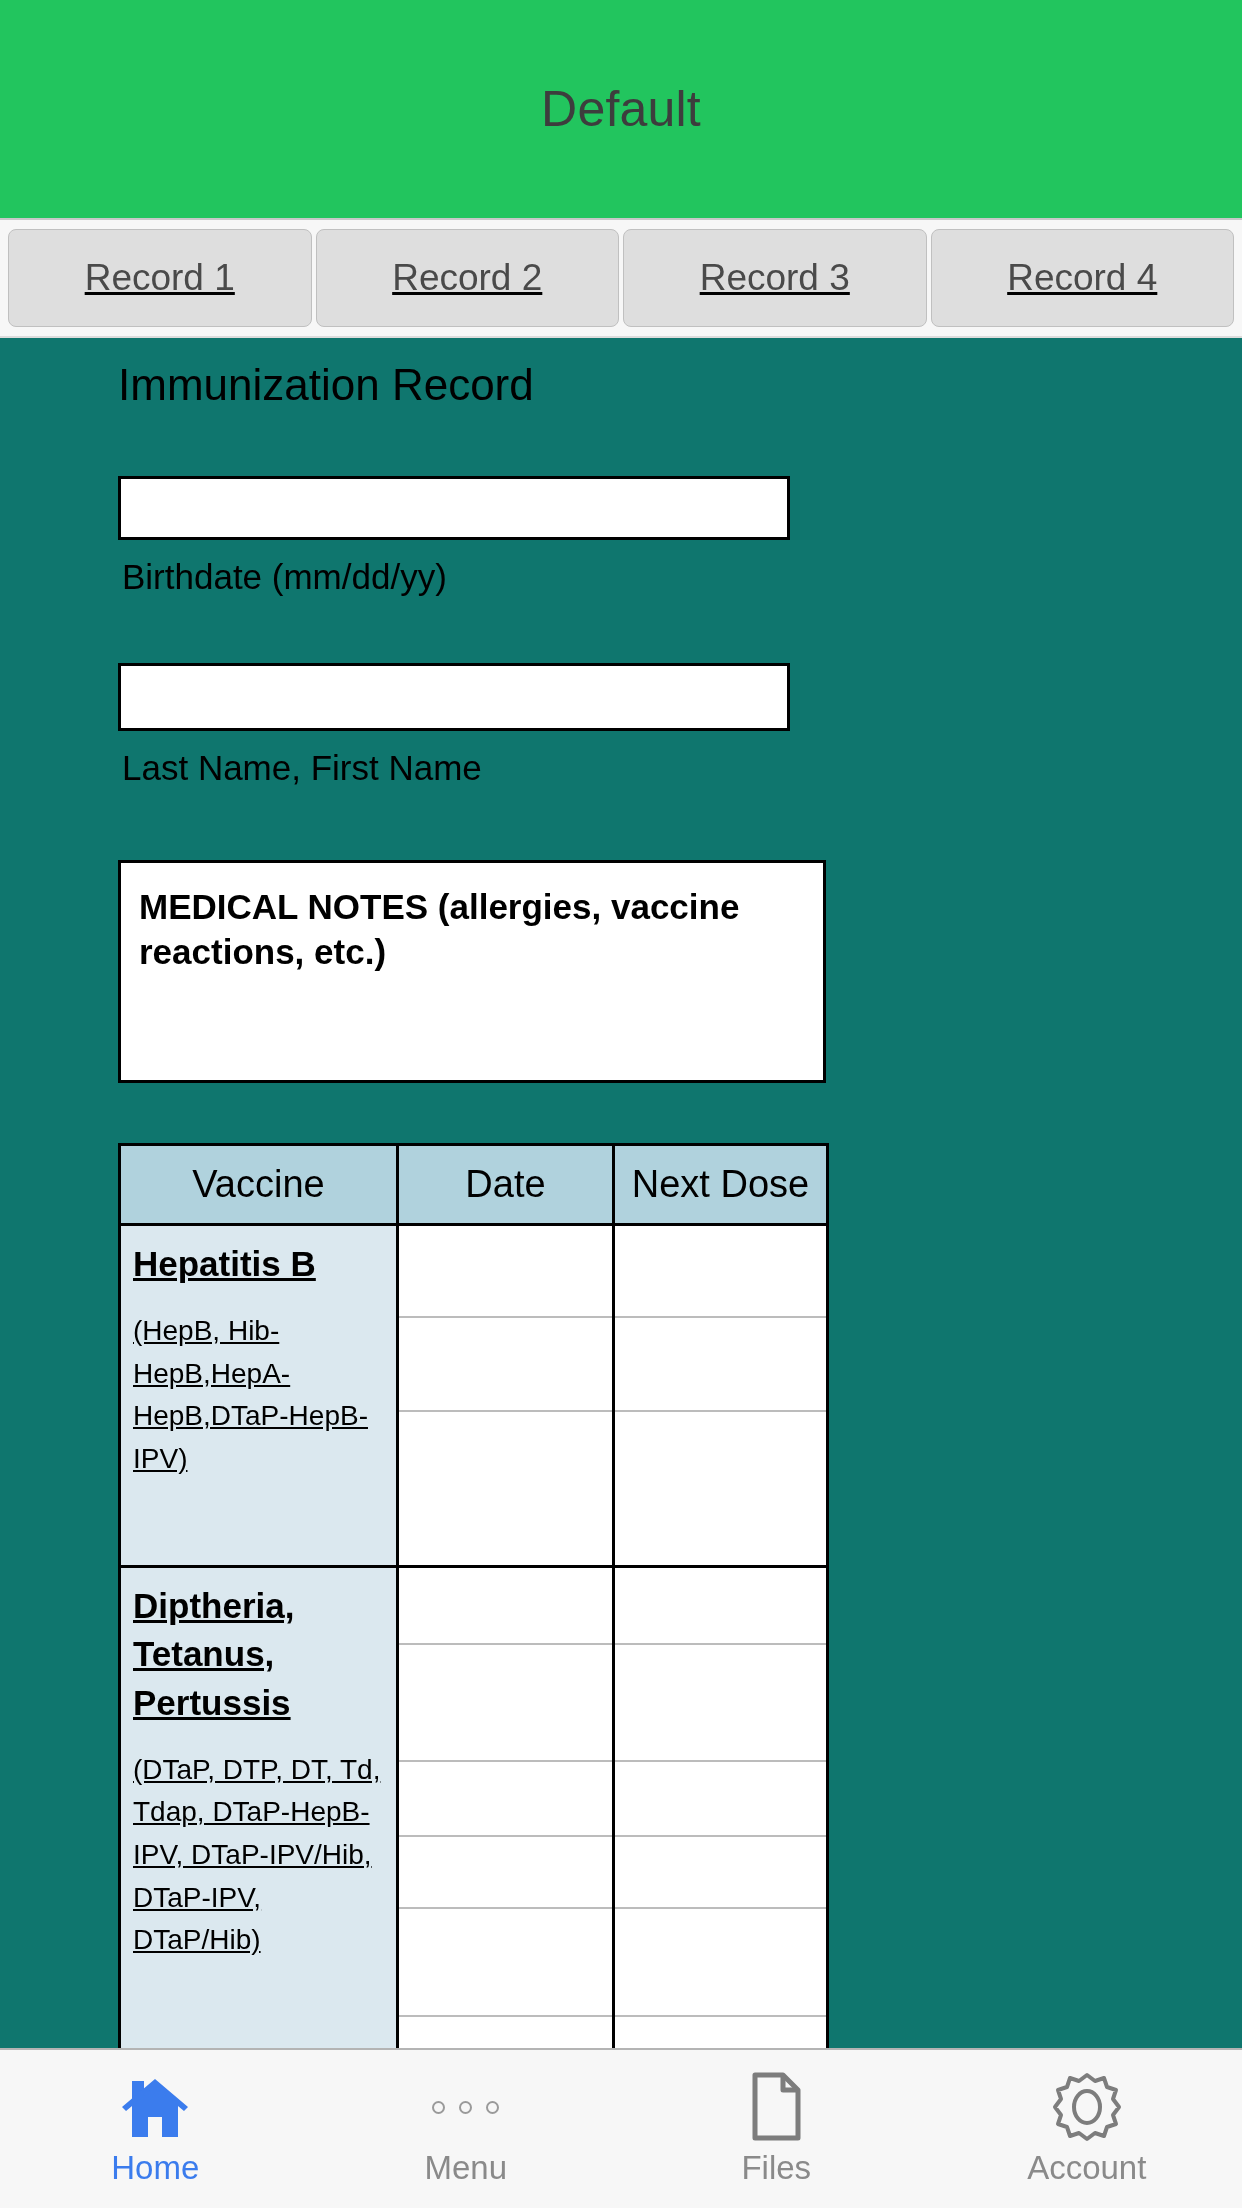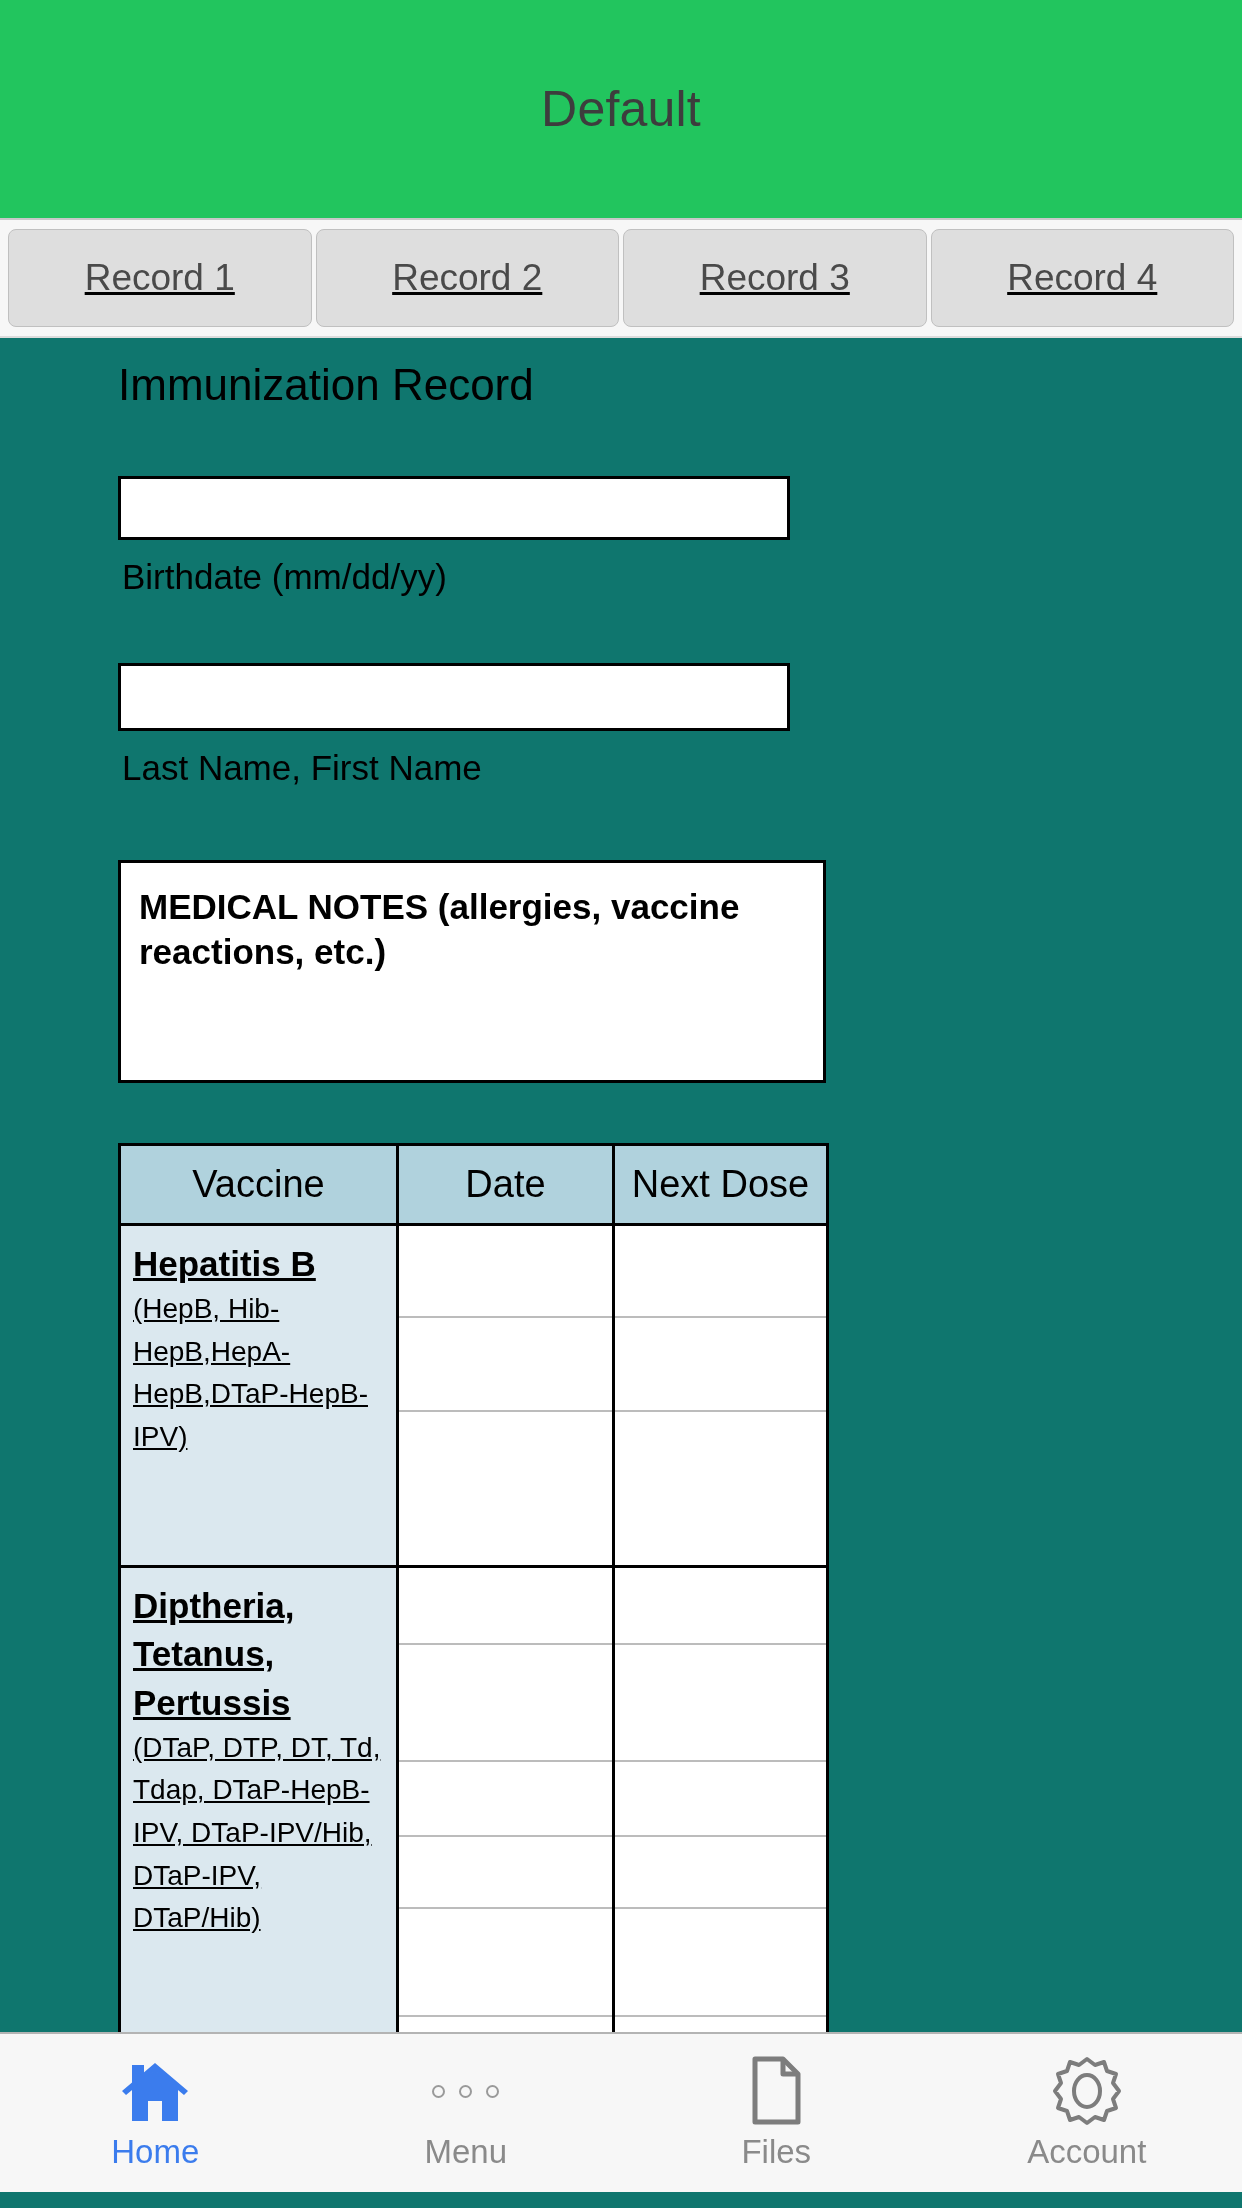--- a/index.html
+++ b/index.html
@@ -136,32 +136,33 @@
   .v-name {
     font-size: 35px;
     font-weight: bold;
     color: #000;
     line-height: 1.38;
   }
   .v-sub {
     font-size: 28px;
     color: #000;
     line-height: 1.52;
+    margin-top: 22px;
   }
   td.slot-cell { background: #fff; }
   .slot {
     border-bottom: 2px solid #bcbcbc;
     background: #fff;
   }
   .slot:last-child { border-bottom: none; }
 
   
   .bottomnav {
     position: absolute;
-    left: 0; bottom: 16px;
+    left: 0; bottom: 0;
     width: 1242px;
     height: 160px;
     background: #f7f7f7;
     border-top: 2px solid #b4b4b4;
     display: flex;
     align-items: center;
     z-index: 10;
   }
   .navitem {
     flex: 1 1 0;

